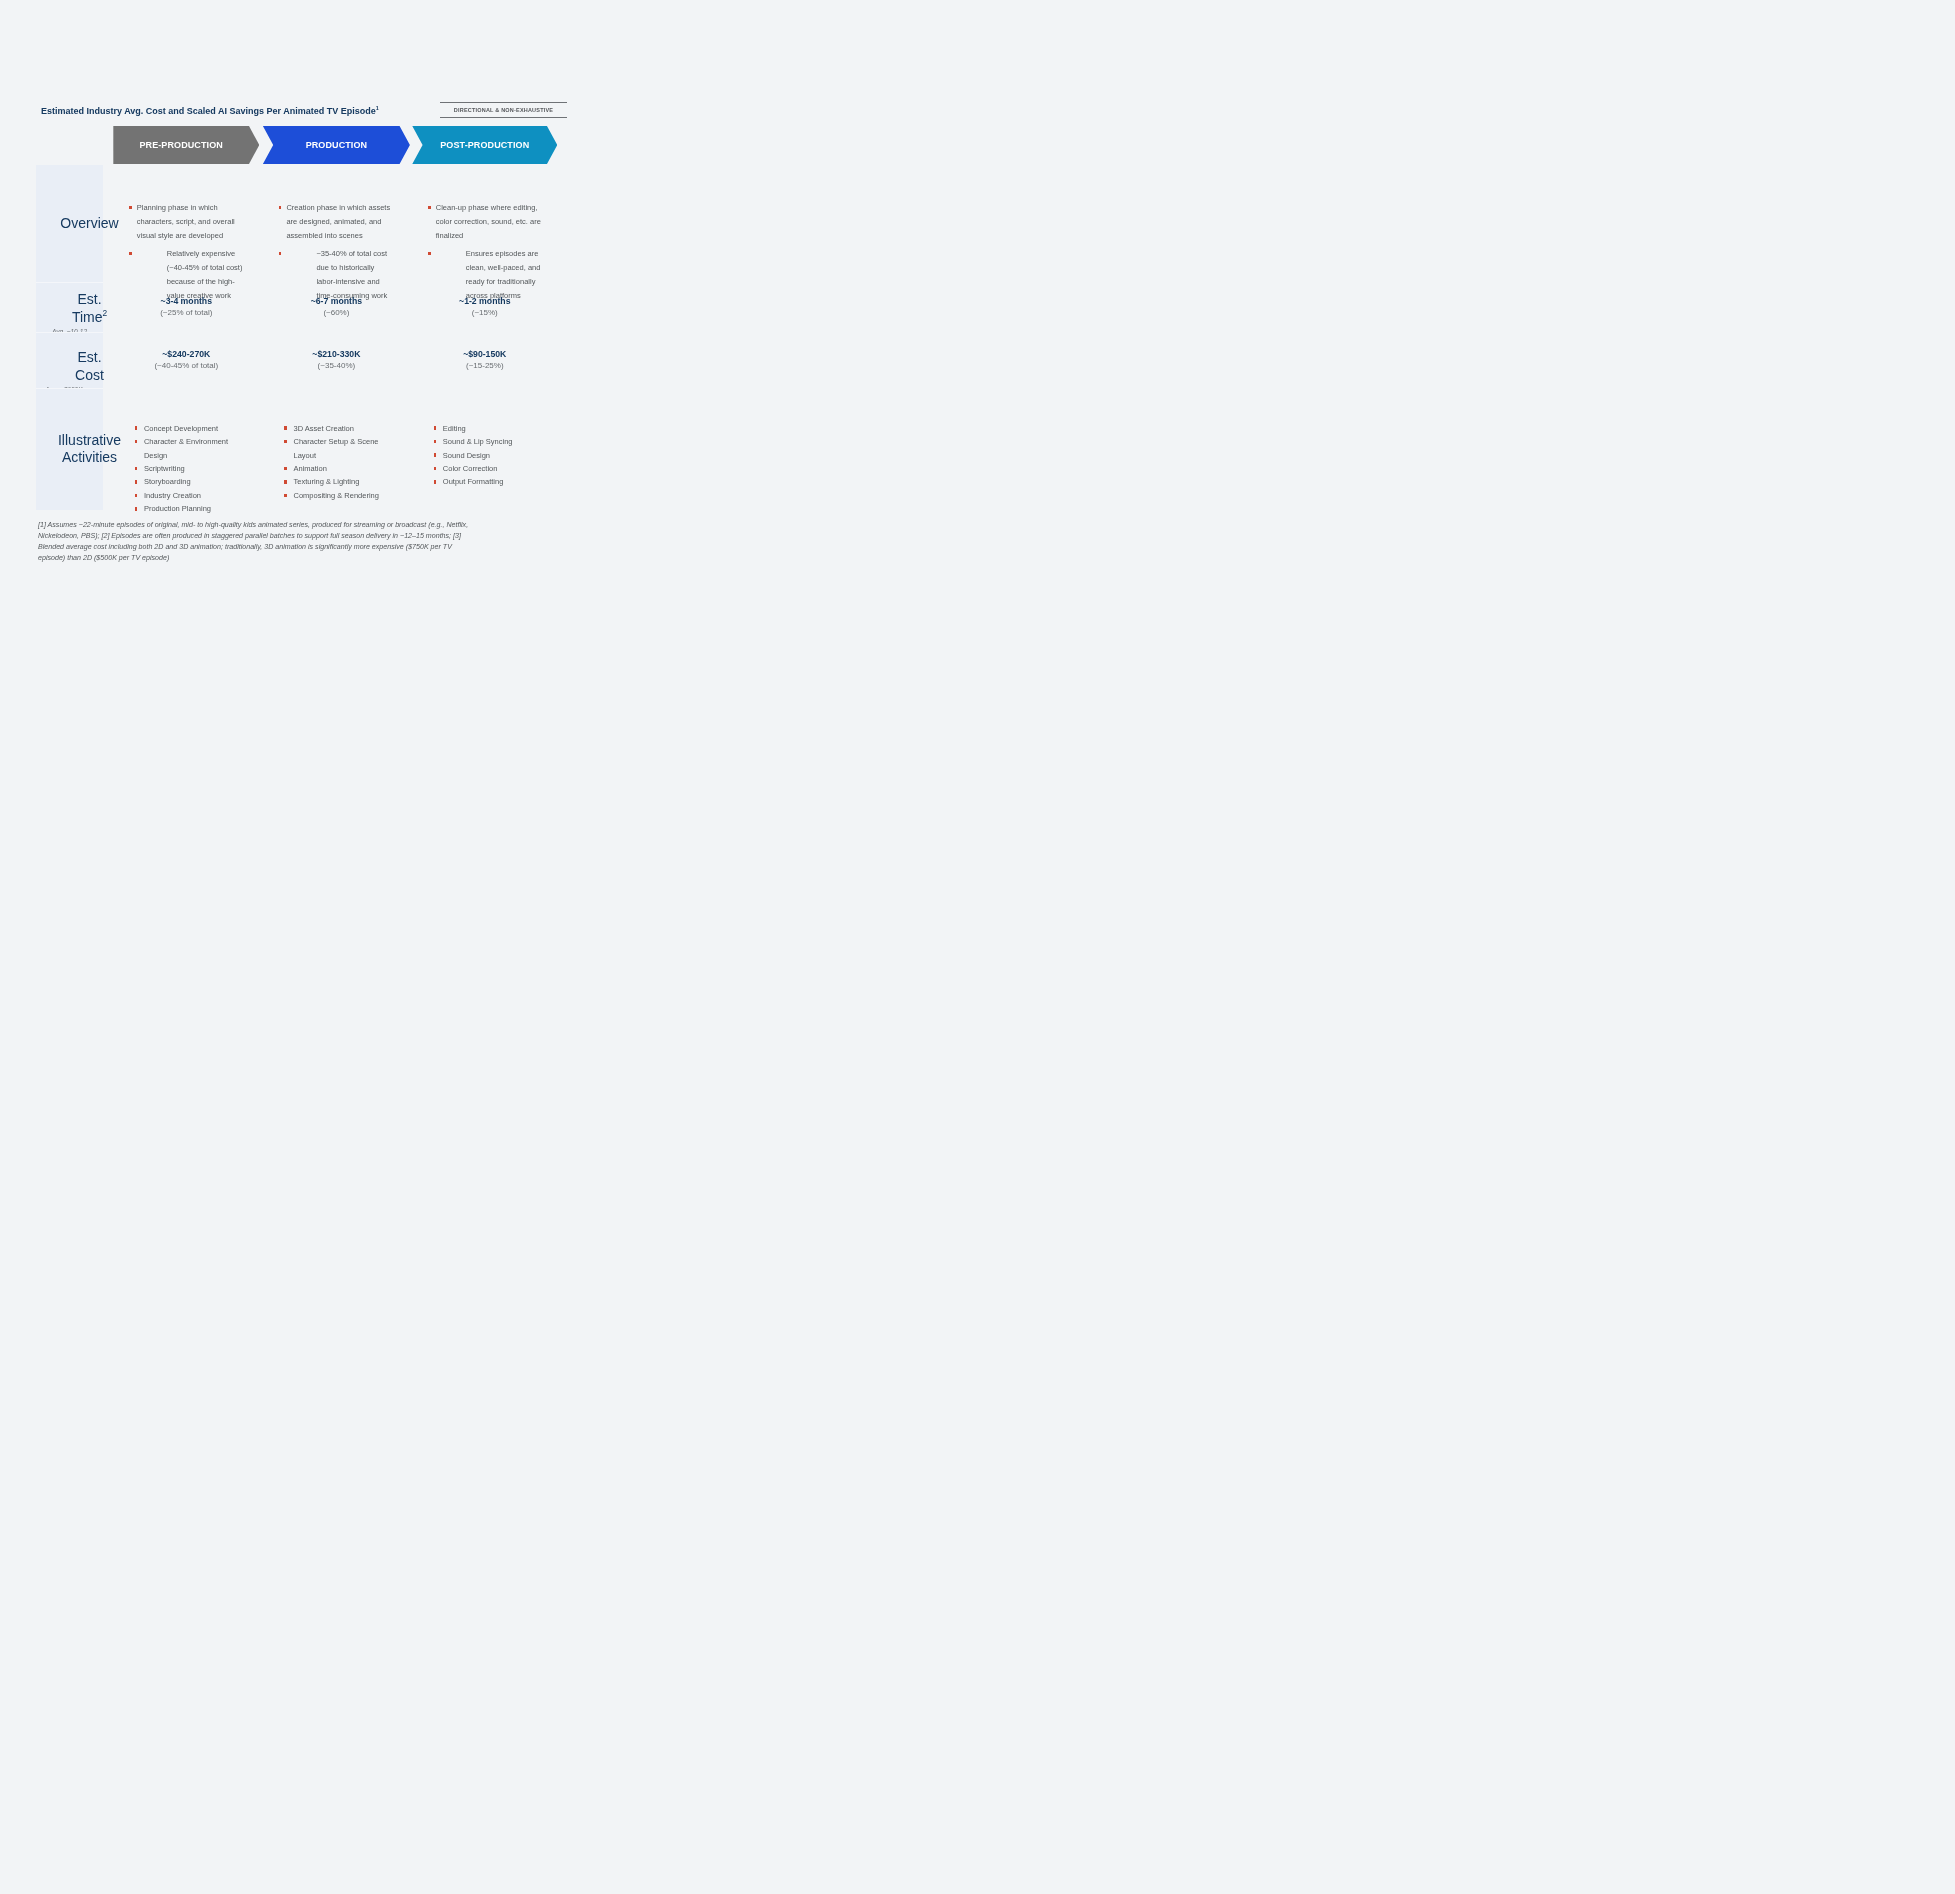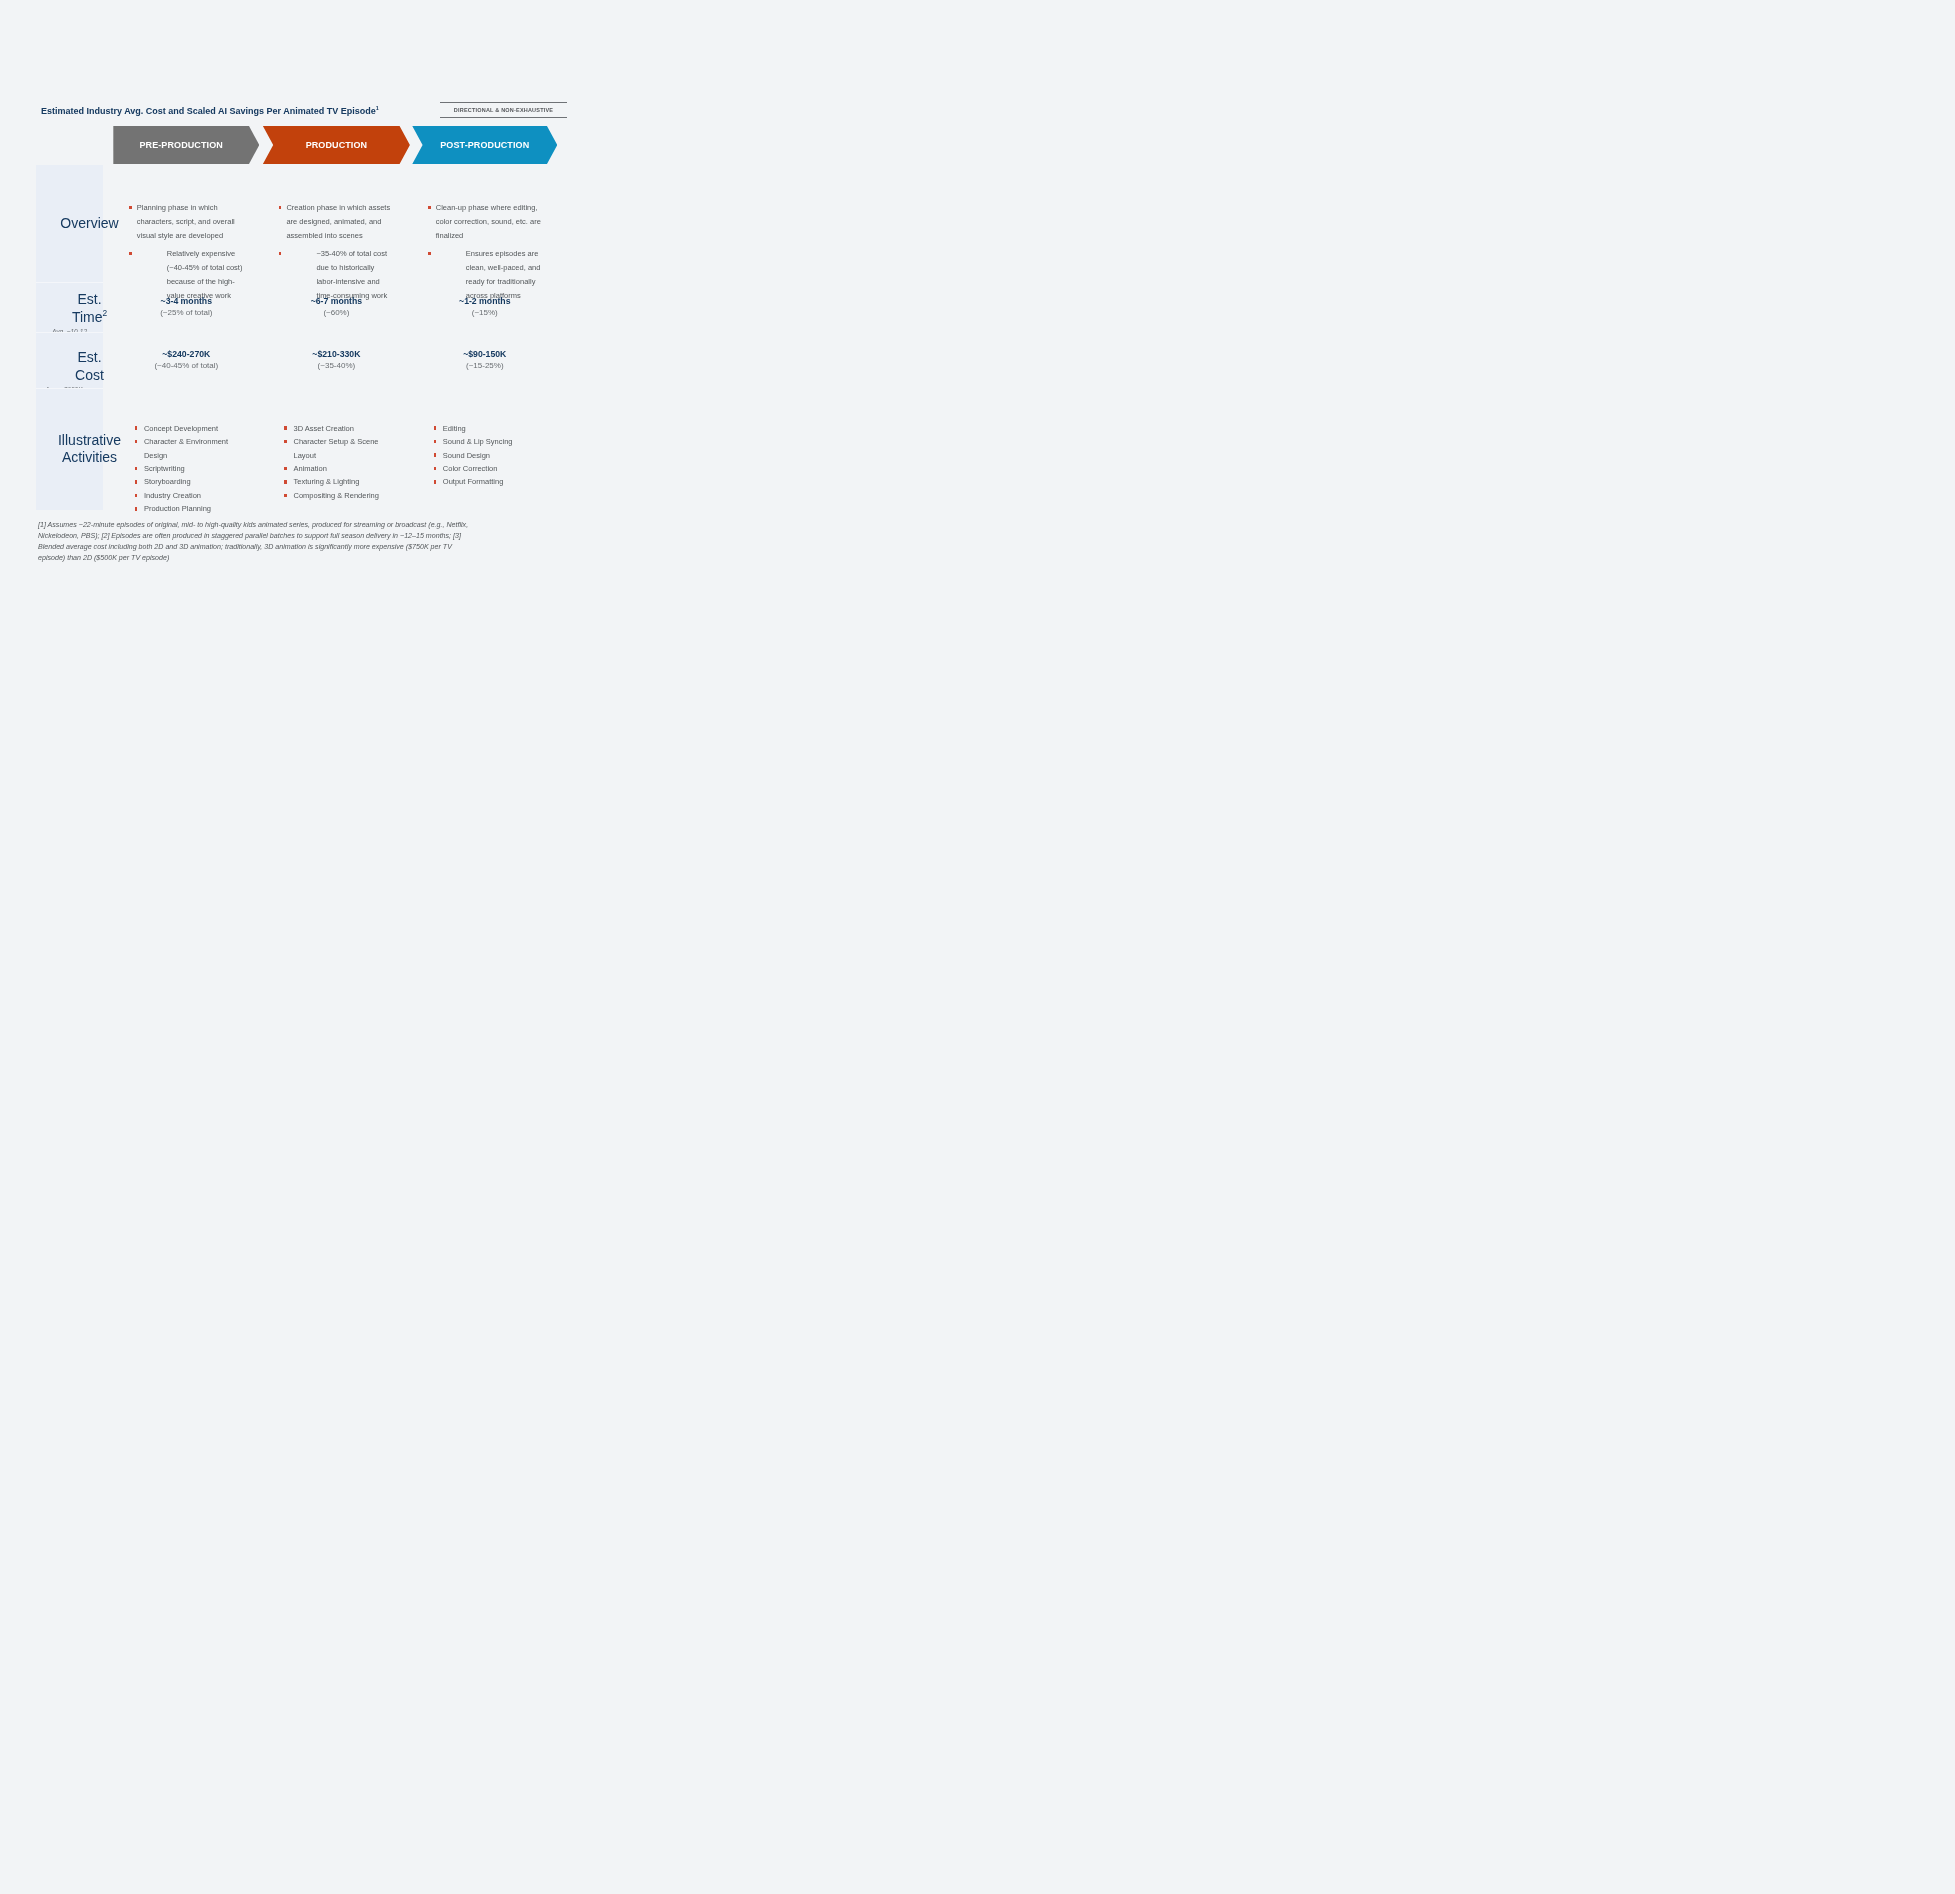--- a/index.html
+++ b/index.html
@@ -25,21 +25,21 @@
     position:absolute; top:126px; left:36px; display:grid;
     grid-template-columns:67px 10.3px 146px 3.6px 147px 2.4px 145px;
     grid-template-rows:38px 0.8px 117px 50px 56px 122px;
   }
   .arrow {
     grid-row:1; color:#ffffff; font-weight:700; font-size:9px; letter-spacing:0.1px;
     display:flex; align-items:center; justify-content:center;
   }
   .a1 { grid-column:3; background:#737373; padding-right:10.3px;
         clip-path:polygon(0 0, calc(100% - 10.3px) 0, 100% 50%, calc(100% - 10.3px) 100%, 0 100%); }
-  .a2 { grid-column:5; background:#c2410c;
+  .a2 { grid-column:5; background:#1d4ed8;
         clip-path:polygon(0 0, calc(100% - 10.3px) 0, 100% 50%, calc(100% - 10.3px) 100%, 0 100%, 10.3px 50%); }
   .a3 { grid-column:7; background:#0e90c1;
         clip-path:polygon(0 0, calc(100% - 10.3px) 0, 100% 50%, calc(100% - 10.3px) 100%, 0 100%, 10.3px 50%); }
   
   .labelcell {
     grid-column:1; background:#e9eef6; display:flex; flex-direction:column;
     align-items:center; text-align:center; color:#163a60; box-sizing:border-box;
   }
   .labelcell .rl { font-size:14px; font-weight:400; line-height:1.25;padding-left:40px; }
   .labelcell .sub { font-style:italic; color:#6e7377; font-size:6.5px; line-height:1.32; margin-top:1.6px; }

